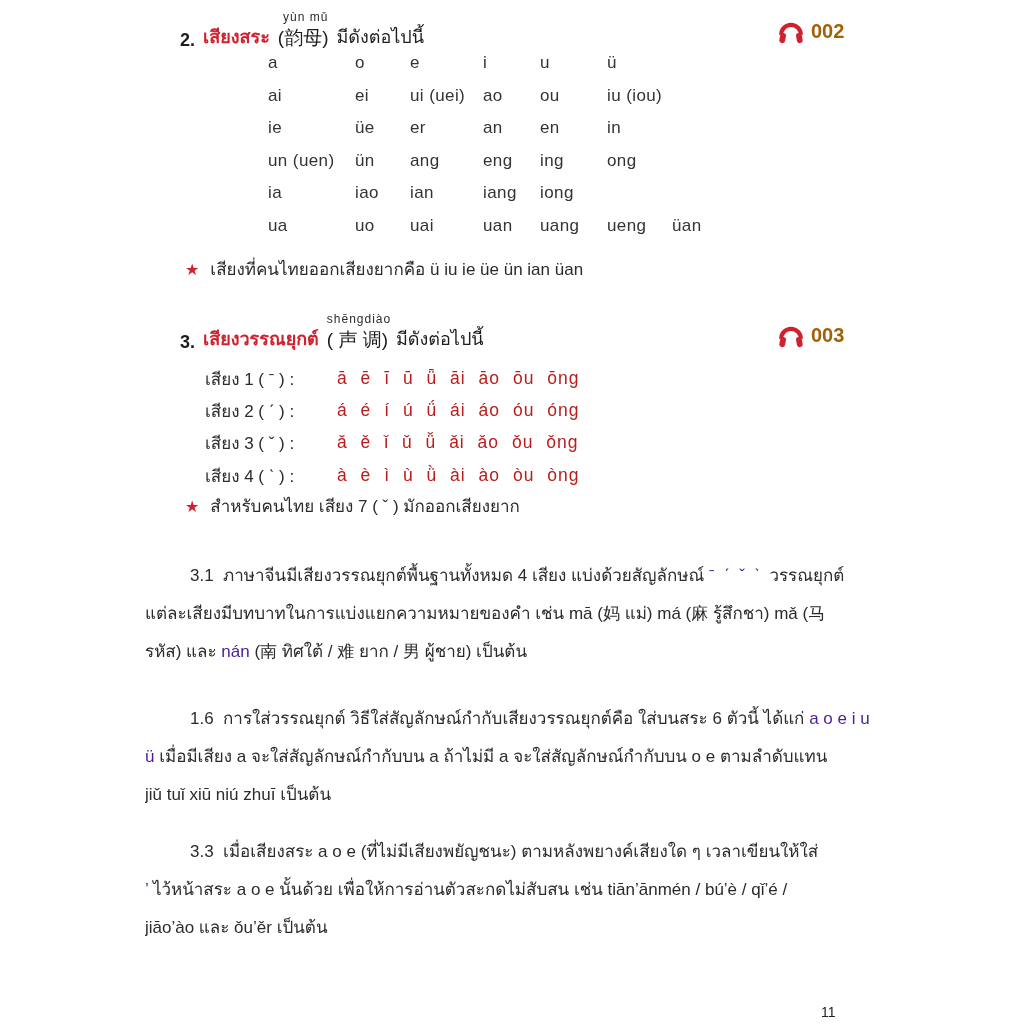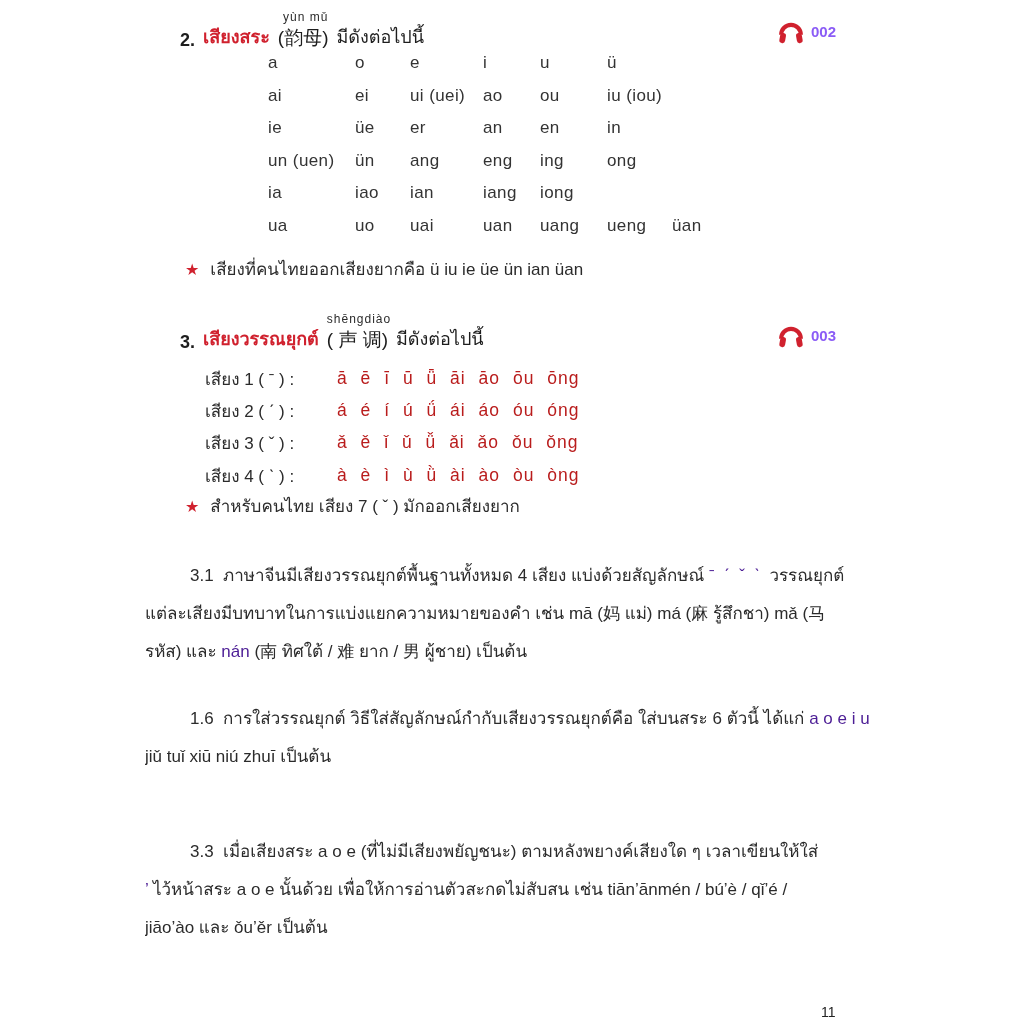--- a/index.html
+++ b/index.html
@@ -15,21 +15,21 @@
   .heading .sec-num{font-weight:bold;color:#1d1d1d;}
   .heading .title{color:#d0212e;}
   .hanzi-wrap{position:relative;display:inline-block;}
   .rubytxt{
     position:absolute;top:-15px;left:0;width:100%;text-align:right;
     font-size:12px;font-weight:normal;color:#2b2b2b;letter-spacing:1px;
   }
   .hanzi{font-weight:normal;font-size:19px;}
   .suffix{font-weight:normal;}
   .audio{position:absolute;left:776px;display:flex;align-items:center;gap:5px;}
-  .audio .num{font-size:15px;font-weight:bold;color:#8b5cf6;}
+  .audio .num{font-size:20px;font-weight:bold;color:#a16207;}
   .audio svg{display:block;}
   .vtable{
     position:absolute;left:268px;top:47px;display:grid;
     grid-template-columns:87px 55px 73px 57px 67px 65px 60px;
     grid-auto-rows:32.5px;align-items:center;
     font-size:17px;color:#333;letter-spacing:0.4px;
   }
   .ttable{position:absolute;left:205px;top:362px;}
   .trow{display:flex;height:32.3px;align-items:center;}
   .tlabel{width:132px;font-size:17px;color:#2b2b2b;}
@@ -160,20 +160,21 @@
   <span>สำหรับคนไทย เสียง 7 ( ˇ ) มักออกเสียงยาก</span>
 </div>
 
 <div class="para" style="top:557px;">
     <div class="pline indent"><span>3.1  ภาษาจีนมีเสียงวรรณยุกต์พื้นฐานทั้งหมด 4 เสียง แบ่งด้วยสัญลักษณ์ </span><span class="red">ˉ  ˊ  ˇ  ˋ</span><span>  วรรณยุกต์</span></div>
     <div class="pline"><span>แต่ละเสียงมีบทบาทในการแบ่งแยกความหมายของคำ เช่น mā (妈 แม่) má (麻 รู้สึกชา) mǎ (马</span></div>
     <div class="pline"><span>รหัส) และ </span><span class="red">nán</span><span> (南 ทิศใต้ / 难 ยาก / 男 ผู้ชาย) เป็นต้น</span></div>
   </div>
 <div class="para" style="top:700px;">
     <div class="pline indent"><span>1.6  การใส่วรรณยุกต์ วิธีใส่สัญลักษณ์กำกับเสียงวรรณยุกต์คือ ใส่บนสระ 6 ตัวนี้ ได้แก่ </span><span class="red">a o e i u</span></div>
+    <div class="pline"><span class="red">ü</span><span> เมื่อมีเสียง a จะใส่สัญลักษณ์กำกับบน a ถ้าไม่มี a จะใส่สัญลักษณ์กำกับบน o e ตามลำดับแทน</span></div>
     <div class="pline"><span>jiǔ tuǐ xiū niú zhuī เป็นต้น</span></div>
   </div>
 <div class="para" style="top:833px;">
     <div class="pline indent"><span>3.3  เมื่อเสียงสระ a o e (ที่ไม่มีเสียงพยัญชนะ) ตามหลังพยางค์เสียงใด ๆ เวลาเขียนให้ใส่เครื่องหมาย</span></div>
     <div class="pline"><span class="red">’</span><span> ไว้หน้าสระ a o e นั้นด้วย เพื่อให้การอ่านตัวสะกดไม่สับสน เช่น tiān’ānmén / bú’è / qǐ’é /</span></div>
     <div class="pline"><span>jiāo’ào และ ǒu’ěr เป็นต้น</span></div>
   </div>
 
 <div class="pagenum">11</div>
 

